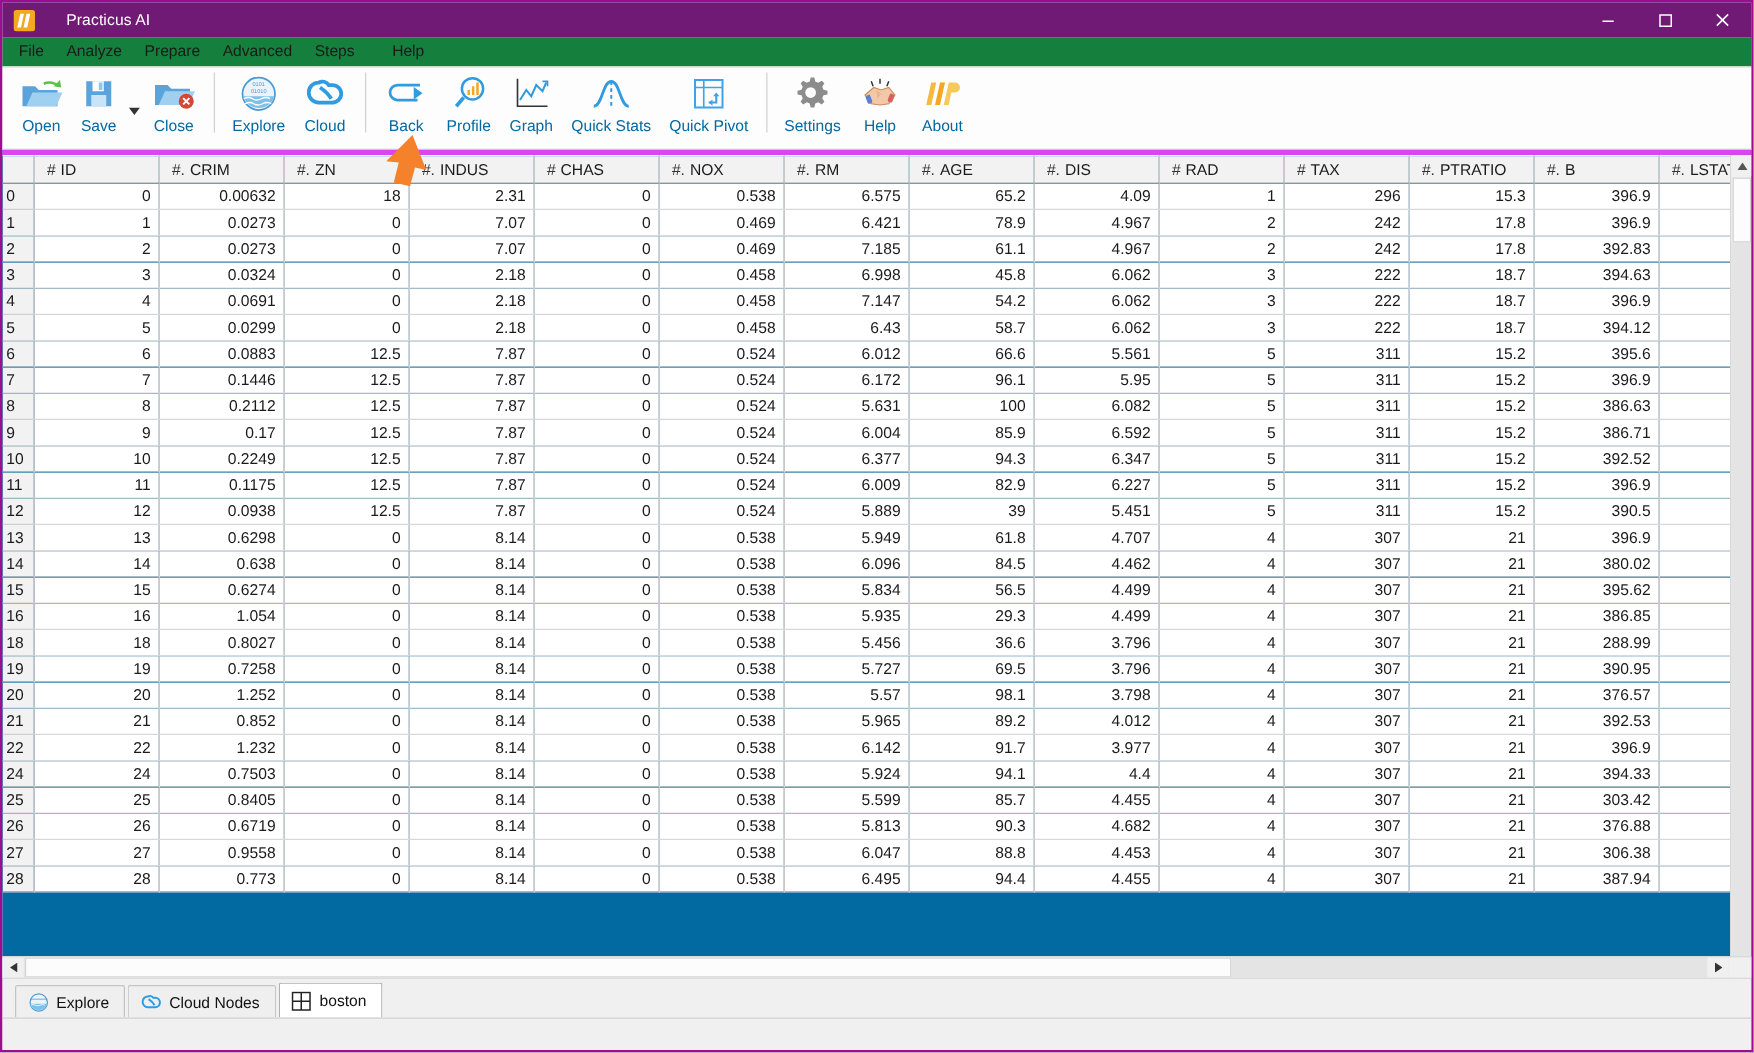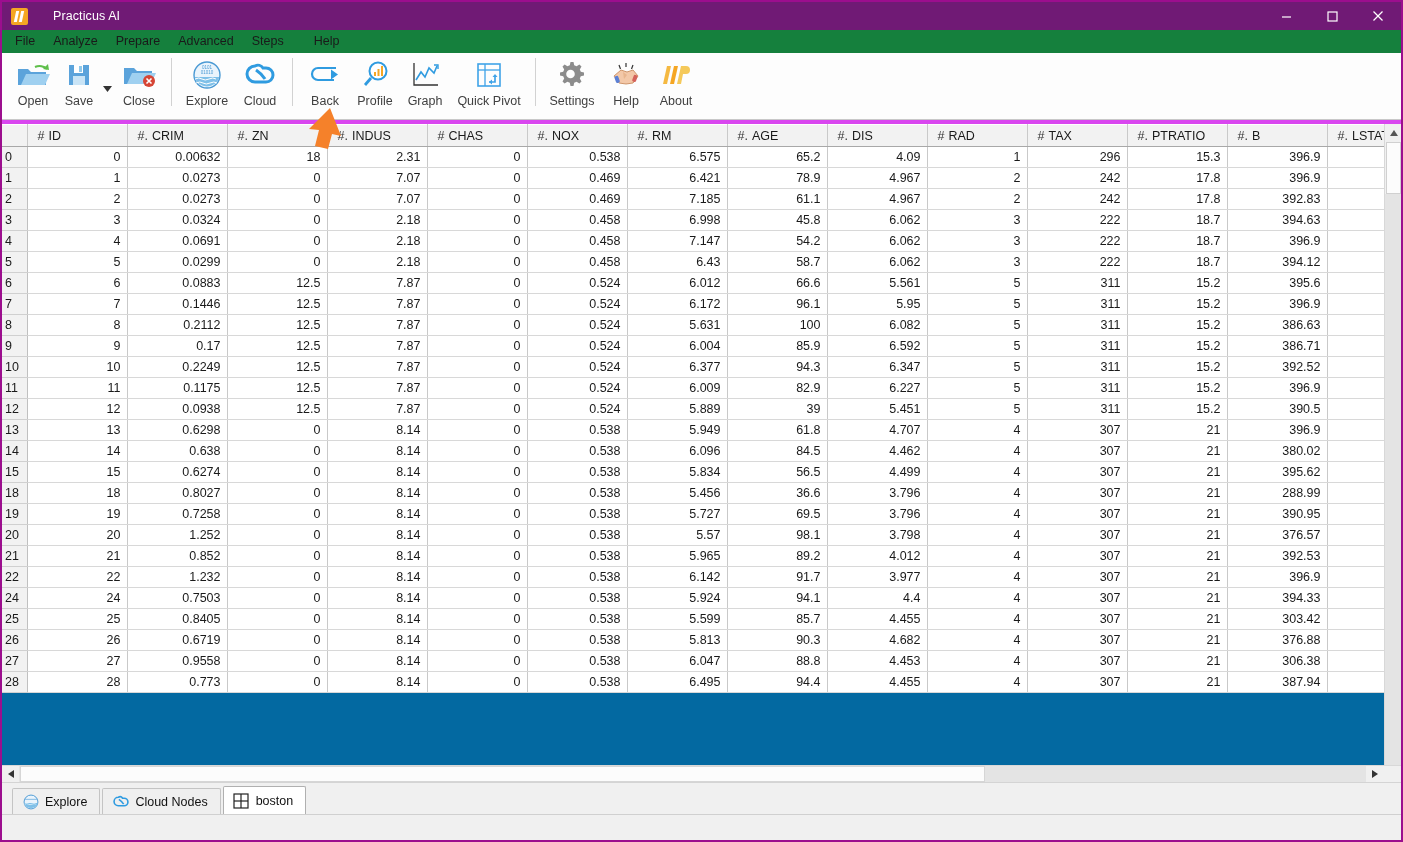--- a/index.html
+++ b/index.html
@@ -109,21 +109,21 @@
   .tb-item.wide { width: 78px; }
   .tb-icon {
     height: 34px;
     width: 100%;
     display: flex;
     align-items: center;
     justify-content: center;
   }
   .tb-label {
     font-size: 12.5px;
-    color: #404040;
+    color: #0369a1;
     margin-top: 2px;
     white-space: nowrap;
   }
   .tb-caret {
     width: 14px; height: 62px;
     display: flex; align-items: center; justify-content: center;
     padding-top: 8px;
   }
   .tb-sep {
     width: 1px;
@@ -424,20 +424,29 @@
       <div class="tb-icon">
         <svg width="32" height="30" viewBox="0 0 32 30">
           <path d="M5 3 V25 H29" stroke="#333" stroke-width="1.3" fill="none"></path>
           <path d="M7 20 L12 12 L16 17 L20 8 L25 13 L28 6" stroke="#2F9BE0" stroke-width="1.6" fill="none"></path>
           <path d="M25 5 h4 v4" stroke="#2F9BE0" stroke-width="1.4" fill="none"></path>
         </svg>
       </div>
       <div class="tb-label">Graph</div>
     </div>
 
+    <div class="tb-item wide">
+      <div class="tb-icon">
+        <svg width="34" height="30" viewBox="0 0 34 30">
+          <path d="M3 25 C10 25 10 5 17 5 C24 5 24 25 31 25" stroke="#2F9BE0" stroke-width="2.2" fill="none"></path>
+          <line x1="17" y1="5" x2="17" y2="25" stroke="#2F9BE0" stroke-width="1.6" stroke-dasharray="3,2.5"></line>
+        </svg>
+      </div>
+      <div class="tb-label">Quick Stats</div>
+    </div>
 
     <div class="tb-item wide">
       <div class="tb-icon">
         <svg width="30" height="30" viewBox="0 0 30 30">
           <rect x="4" y="4" width="22" height="22" fill="none" stroke="#3FA3E8" stroke-width="1.6"></rect>
           <line x1="4" y1="10" x2="26" y2="10" stroke="#3FA3E8" stroke-width="1.3"></line>
           <line x1="11" y1="4" x2="11" y2="26" stroke="#3FA3E8" stroke-width="1.3"></line>
           <path d="M15 22 h6 v-6" stroke="#3FA3E8" stroke-width="1.7" fill="none"></path>
           <path d="M21 14 l2.5 3 h-5 Z" fill="#3FA3E8"></path>
           <path d="M15 22 l3 -2.5 v5 Z" fill="#3FA3E8"></path>
@@ -805,20 +814,38 @@
             <td>56.5</td>
             <td>4.499</td>
             <td>4</td>
             <td>307</td>
             <td>21</td>
             <td>395.62</td>
             <td></td>
             <td></td>
           </tr>
           <tr>
+            <td class="rowhdr">16</td>
+            <td>16</td>
+            <td>1.054</td>
+            <td>0</td>
+            <td>8.14</td>
+            <td>0</td>
+            <td>0.538</td>
+            <td>5.935</td>
+            <td>29.3</td>
+            <td>4.499</td>
+            <td>4</td>
+            <td>307</td>
+            <td>21</td>
+            <td>386.85</td>
+            <td></td>
+            <td></td>
+          </tr>
+          <tr>
             <td class="rowhdr">18</td>
             <td>18</td>
             <td>0.8027</td>
             <td>0</td>
             <td>8.14</td>
             <td>0</td>
             <td>0.538</td>
             <td>5.456</td>
             <td>36.6</td>
             <td>3.796</td>

